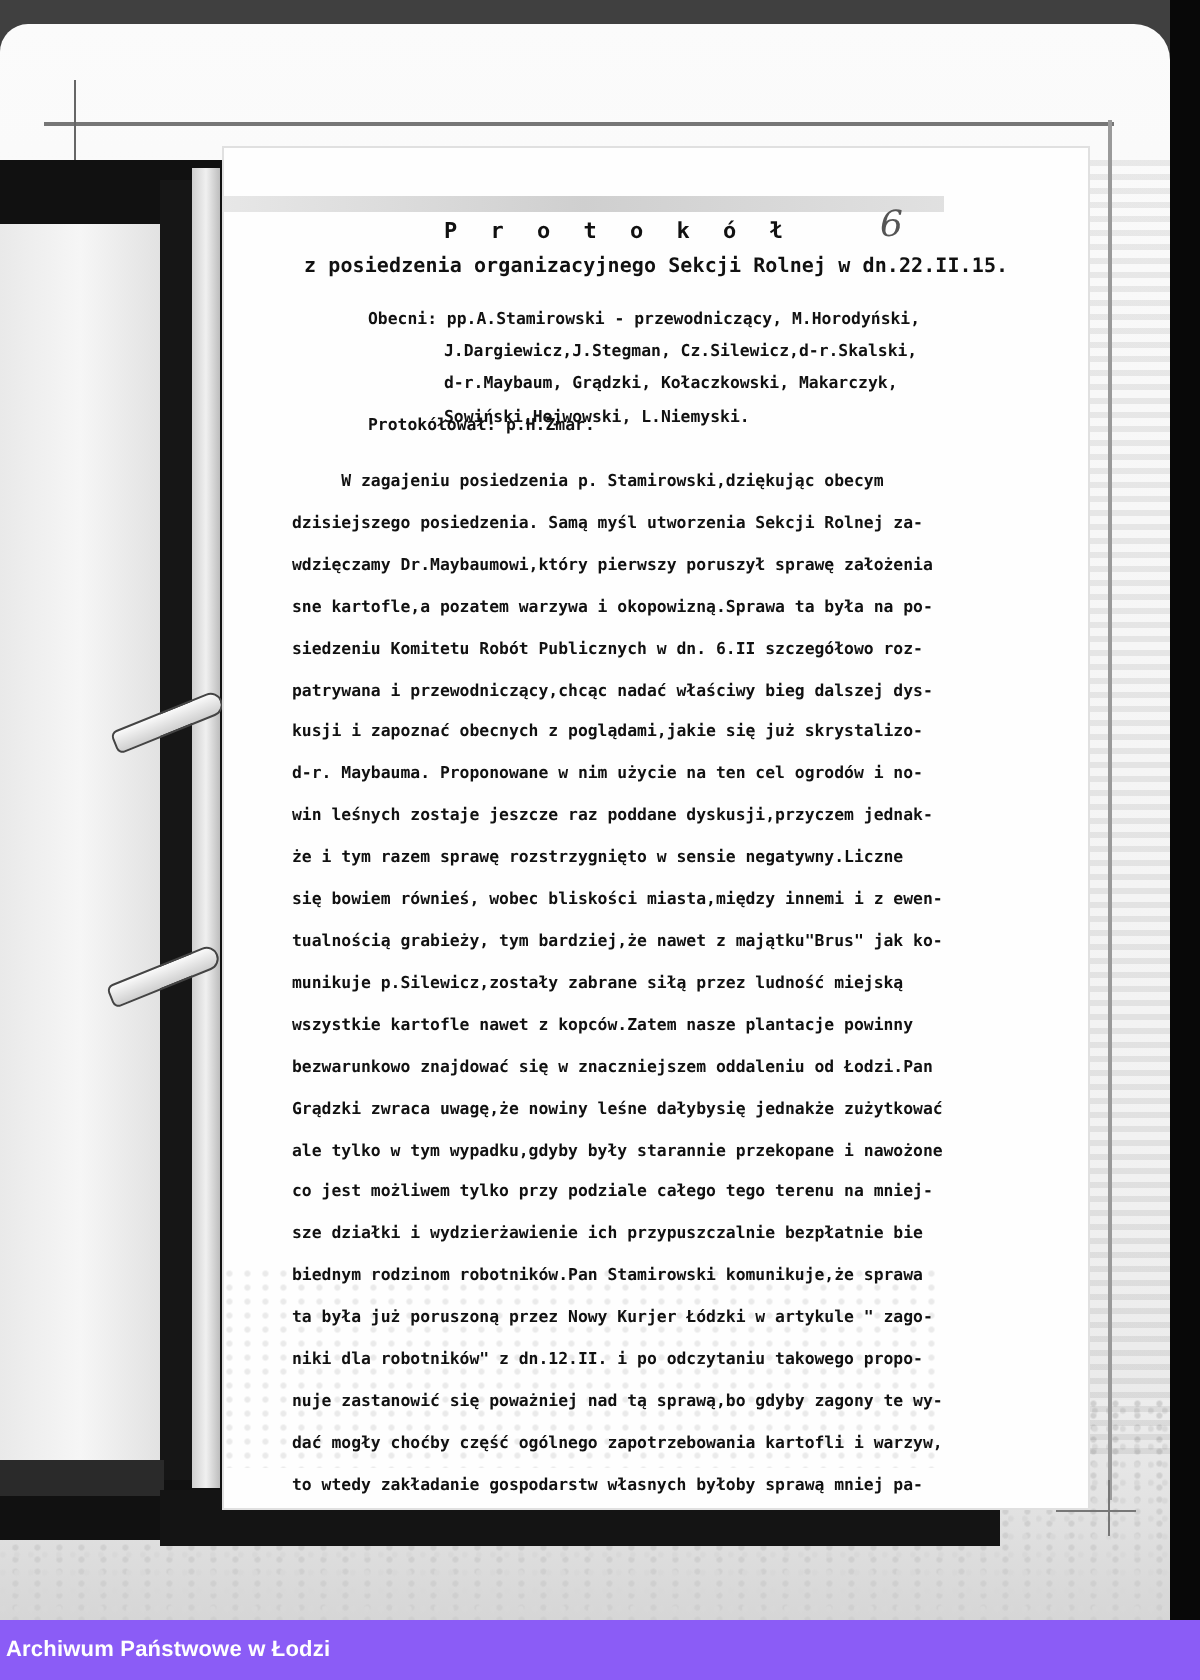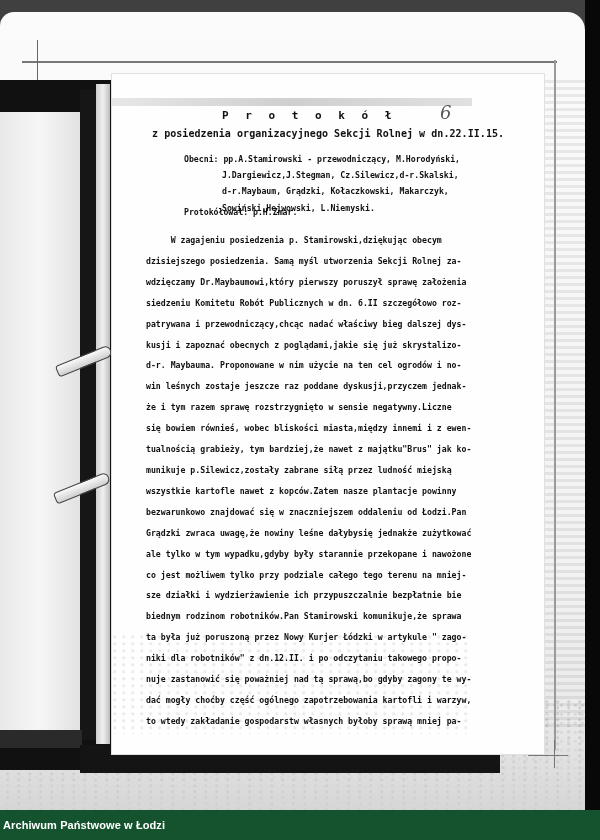--- a/index.html
+++ b/index.html
@@ -68,21 +68,21 @@
     .doc-subtitle { position: absolute; left: 40px; top: 54px; font-size: 10px; letter-spacing: 0.05px; white-space: nowrap; }
 
     .attendees { position: absolute; left: 72px; top: 77px; font-size: 8.2px; line-height: 16.2px; white-space: nowrap; }
     .attendees .cont { padding-left: 38px; }
     .recorder { position: absolute; left: 72px; top: 133px; font-size: 8.2px; white-space: nowrap; }
 
     .body-text { position: absolute; left: 34px; top: 156px; width: 336px; font-size: 8.2px; line-height: 20.9px; }
     .body-text .ln { display: block; white-space: nowrap; }
 
     
-    .footer { position: absolute; left: 0; top: 810px; width: 600px; height: 30px; background: #14532d; padding-left: 38px; }
+    .footer { position: absolute; left: 0; top: 810px; width: 600px; height: 30px; background: #8b5cf6; padding-left: 38px; }
     .footer-text { position: absolute; left: 3px; top: 9px; color: #fff; font-family: "Liberation Sans", sans-serif;
       font-weight: bold; font-size: 11px; letter-spacing: 0.1px; }
   </style>
 </head>
 <body>
 
 <div class="scan">
   <div class="folder"></div>
   <div class="folder-speckle"></div>
   <div class="rule-h"></div>
@@ -117,20 +117,21 @@
         <div class="cont">J.Dargiewicz,J.Stegman, Cz.Silewicz,d-r.Skalski,</div>
         <div class="cont">d-r.Maybaum, Grądzki, Kołaczkowski, Makarczyk,</div>
         <div class="cont">Sowiński,Hejwowski, L.Niemyski.</div>
       </div>
       <div class="recorder">Protokółował: p.H.Zmar.</div>
 
       <div class="body-text">
         <span class="ln" style="white-space:pre">     W zagajeniu posiedzenia p. Stamirowski,dziękując obecym</span>
         <span class="ln">dzisiejszego posiedzenia. Samą myśl utworzenia Sekcji Rolnej za-</span>
         <span class="ln">wdzięczamy Dr.Maybaumowi,który pierwszy poruszył sprawę założenia</span>
+        <span class="ln">sne kartofle,a pozatem  warzywa i okopowizną.Sprawa ta była na po-</span>
         <span class="ln">siedzeniu  Komitetu Robót Publicznych w dn. 6.II szczegółowo  roz-</span>
         <span class="ln">patrywana i przewodniczący,chcąc nadać właściwy bieg dalszej dys-</span>
         <span class="ln">kusji i zapoznać obecnych z poglądami,jakie się już skrystalizo-</span>
         <span class="ln">d-r. Maybauma. Proponowane w nim użycie na ten cel ogrodów i no-</span>
         <span class="ln">win leśnych zostaje jeszcze raz poddane dyskusji,przyczem jednak-</span>
         <span class="ln">że i tym razem sprawę rozstrzygnięto w sensie  negatywny.Liczne</span>
         <span class="ln">się bowiem równieś, wobec bliskości miasta,między innemi i z ewen-</span>
         <span class="ln">tualnością grabieży, tym bardziej,że nawet z majątku"Brus" jak ko-</span>
         <span class="ln">munikuje p.Silewicz,zostały zabrane siłą przez ludność miejską</span>
         <span class="ln">wszystkie kartofle nawet z kopców.Zatem nasze plantacje powinny</span>

